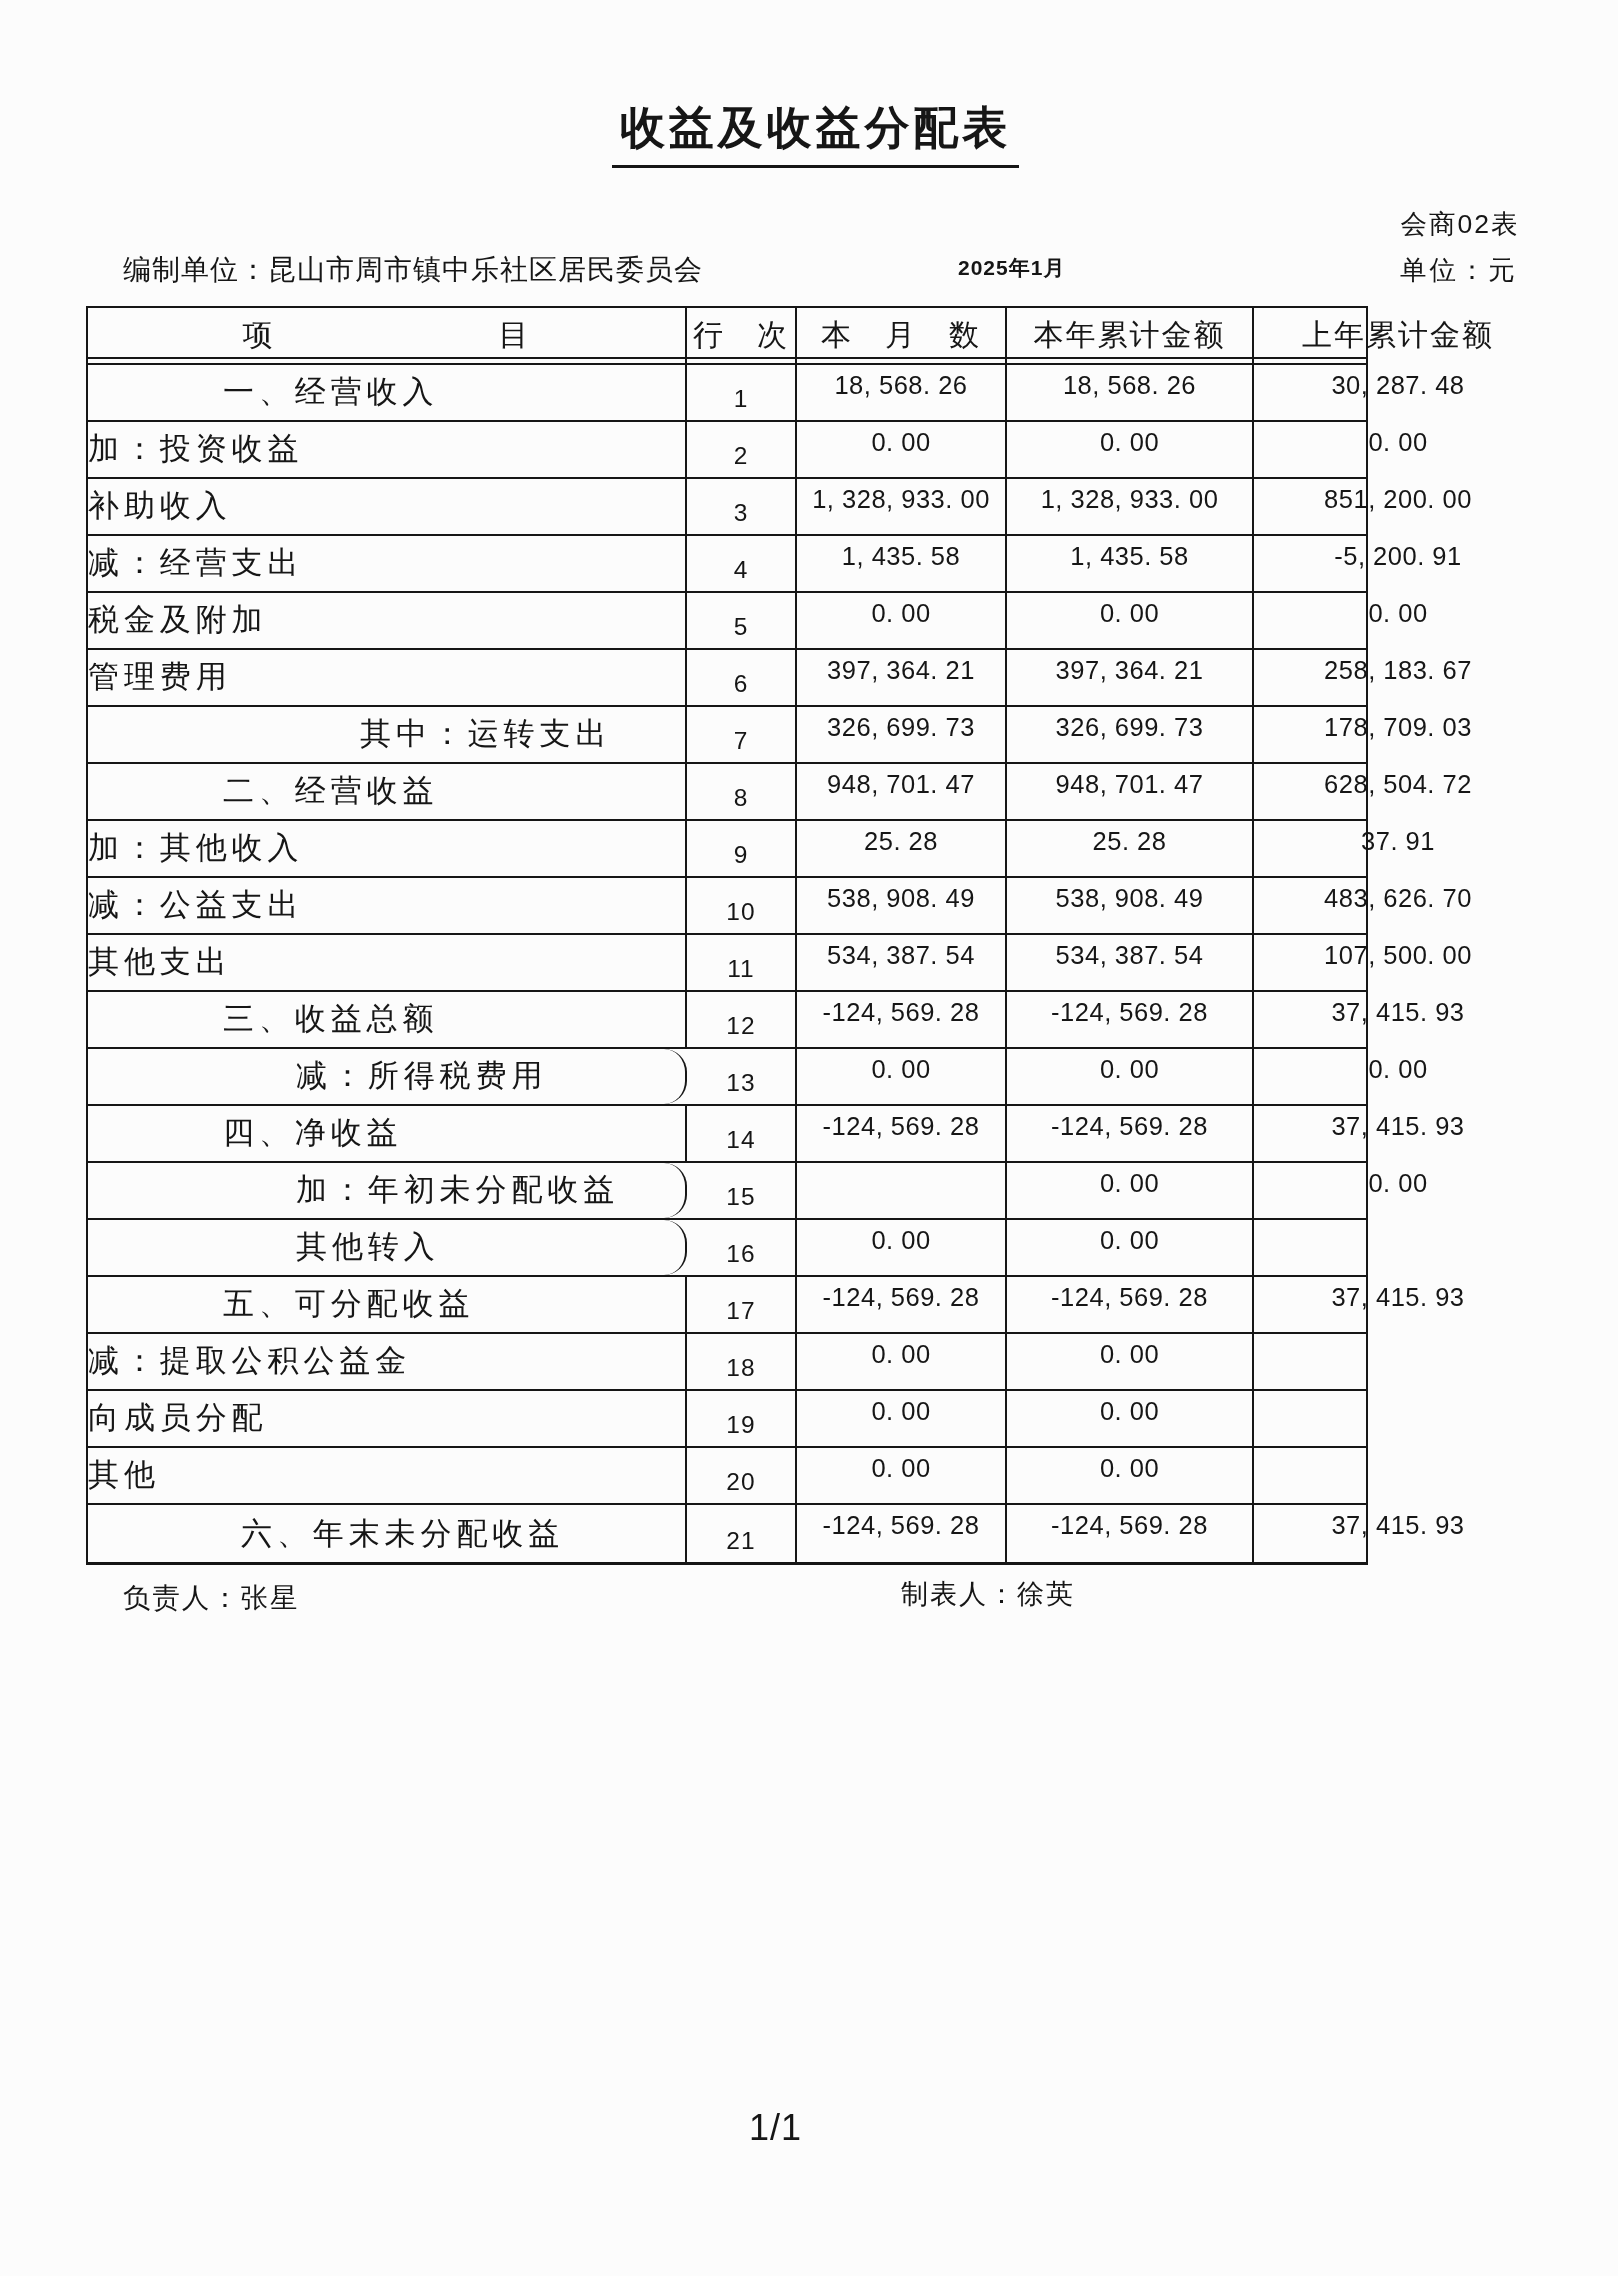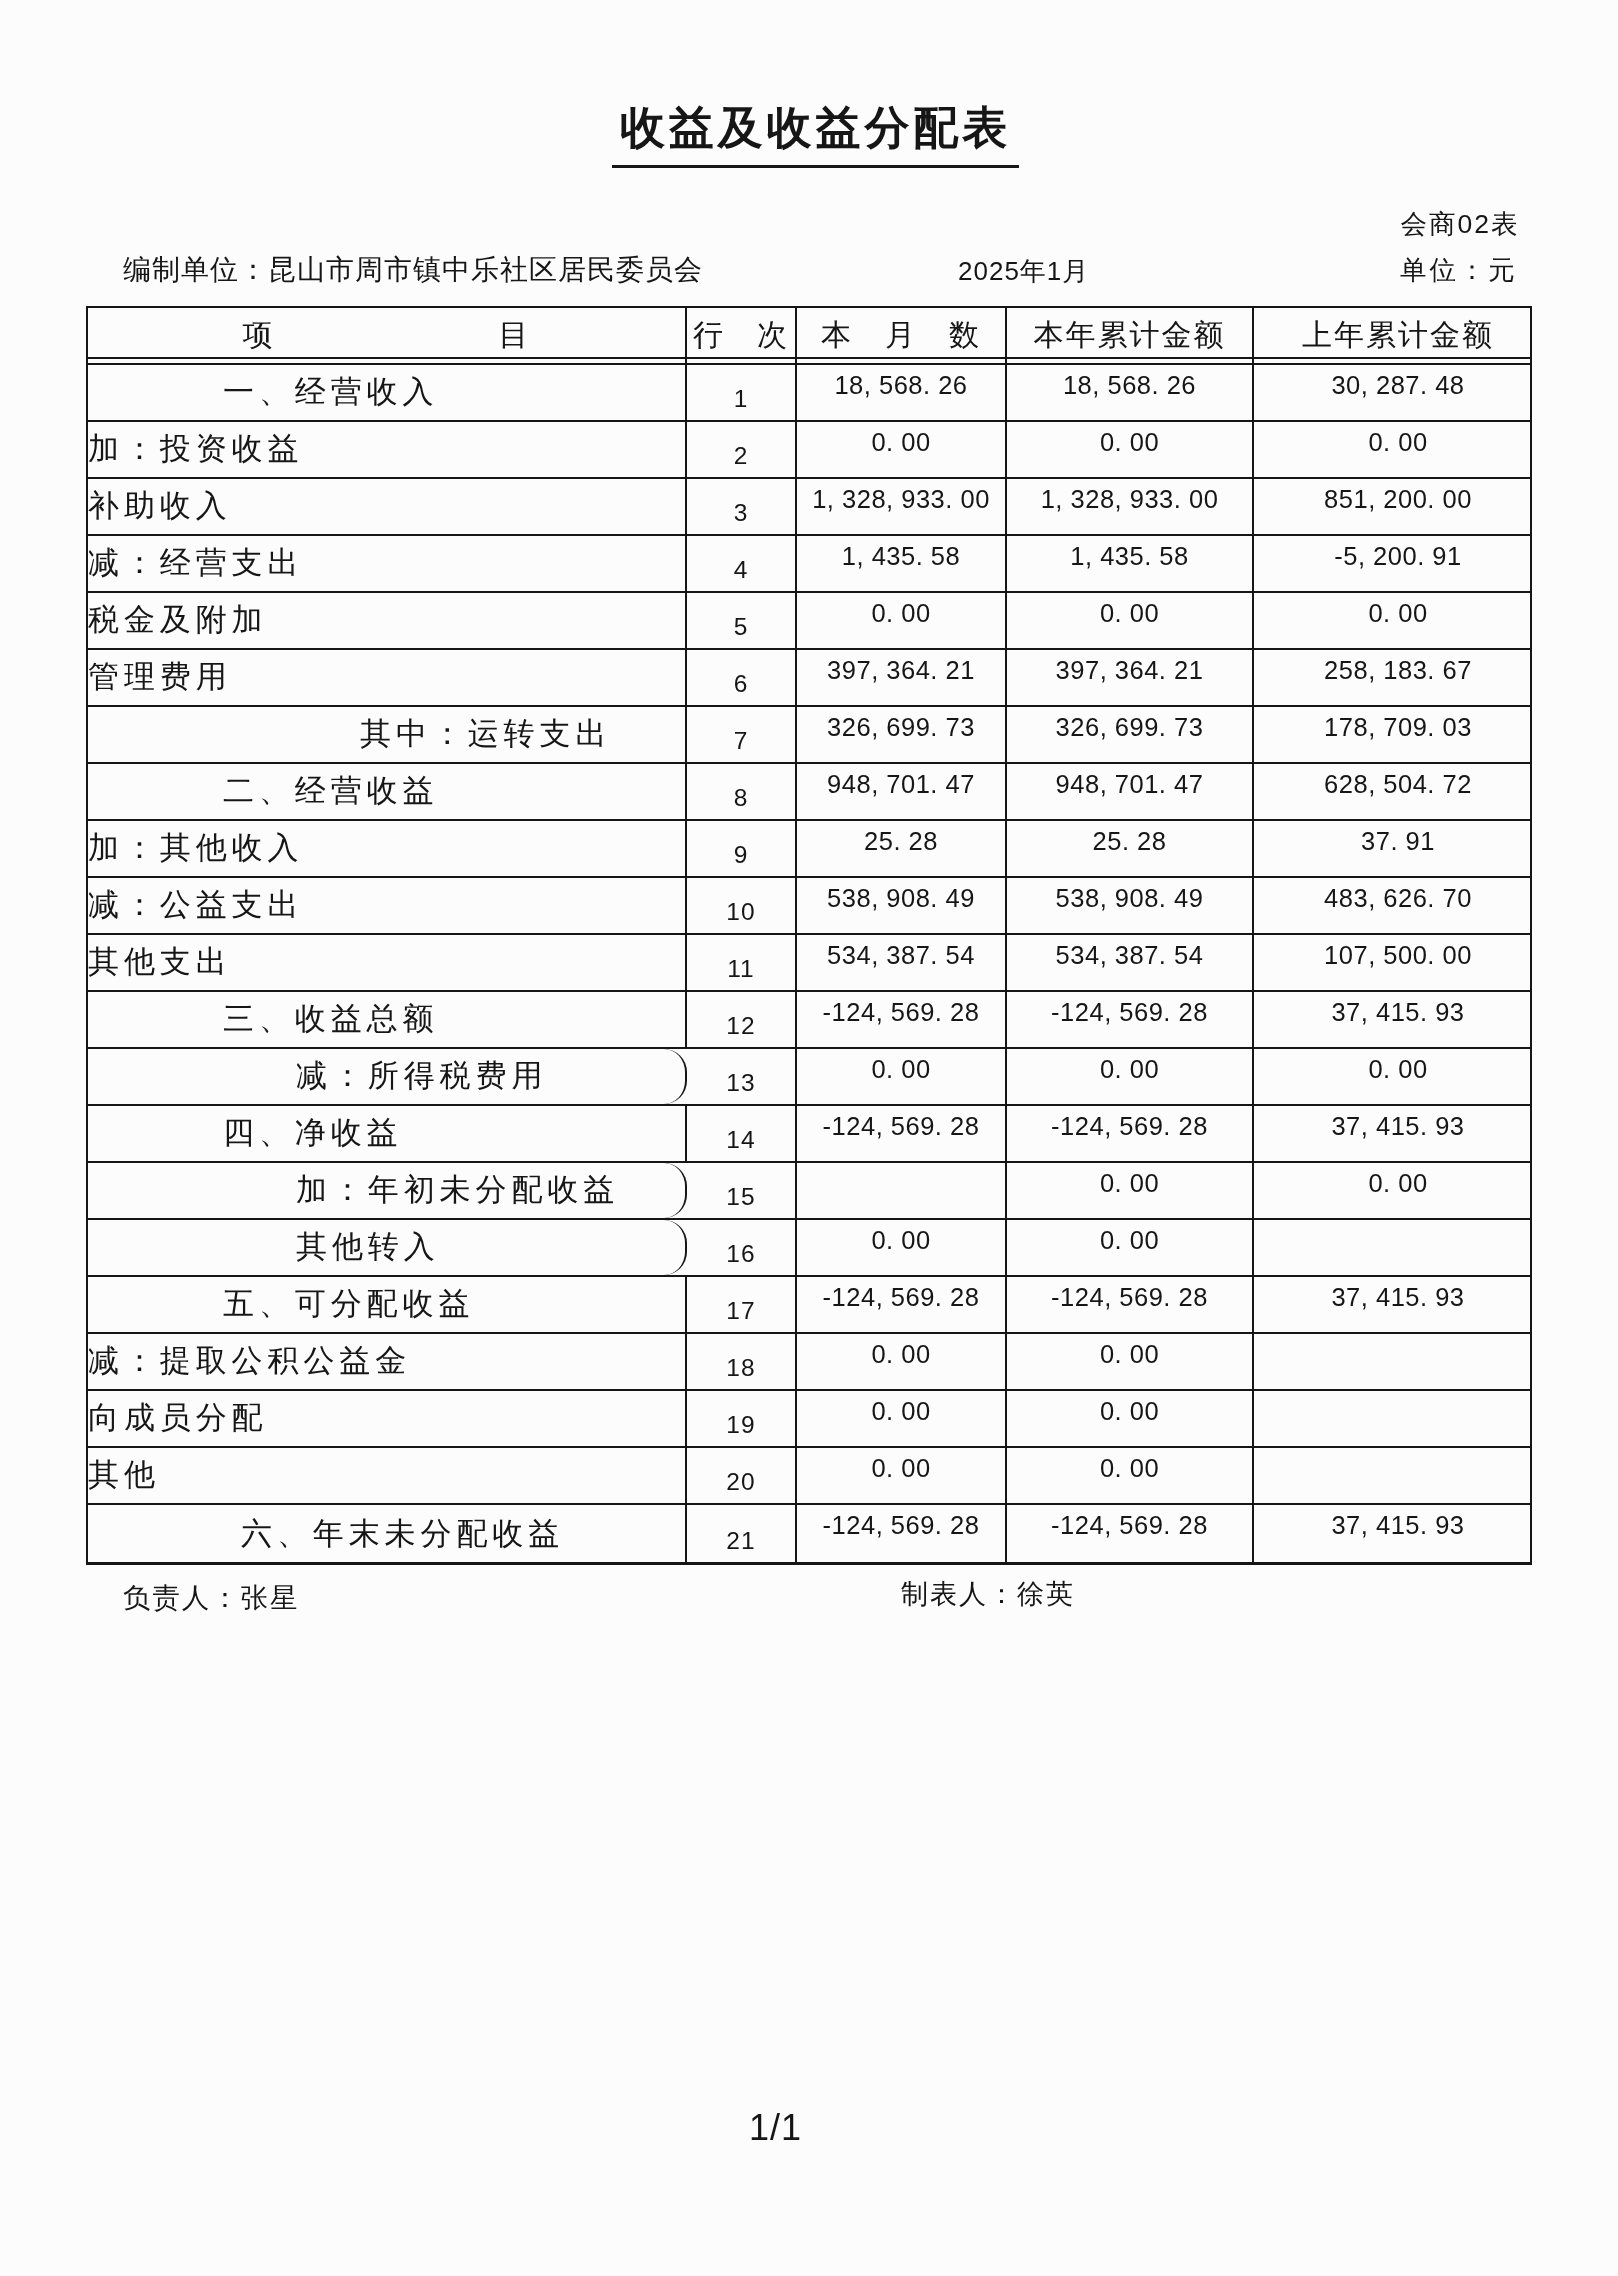--- a/index.html
+++ b/index.html
@@ -24,26 +24,26 @@
     font-size:45px;font-weight:700;letter-spacing:3.9px;
     border-bottom:3.9px solid var(--ink);
     padding:0 7.8px 6.9px 7.8px;
   }
 
   
   .form-code{position:absolute;top:206px;right:25.5px;font-size:26.5px;letter-spacing:2px;}
 
   
   .meta-left{position:absolute;top:251px;left:37px;font-size:28px;letter-spacing:1px;}
-  .meta-period{position:absolute;top:254px;left:872px;font-size:26px;letter-spacing:1px;}
+  .meta-period{position:absolute;top:254px;left:872px;font-size:21px;letter-spacing:1px;font-weight:bold;}
   .meta-unit{position:absolute;top:252px;right:27.4px;font-size:26.5px;letter-spacing:2.9px;}
 
   
   .fin-table{
-    position:absolute;top:306px;left:0;width:1446px;
+    position:absolute;top:306px;left:0;width:1282px;
     border:2px solid var(--ink);
     border-bottom-width:3.9px;
     background:transparent;
   }
   .tr{
     display:grid;
     grid-template-columns:599px 110px 210px 247px 288px;
     height:57px;
     border-bottom:2px solid var(--ink);
   }

